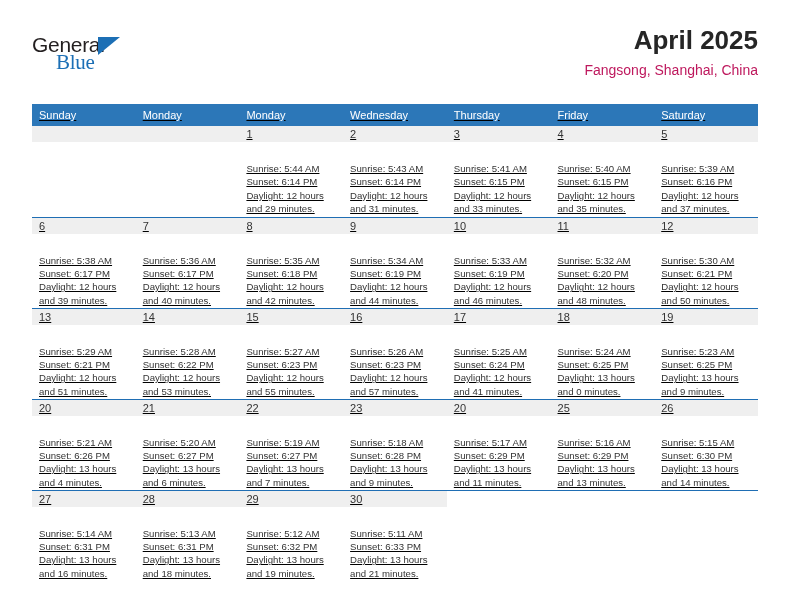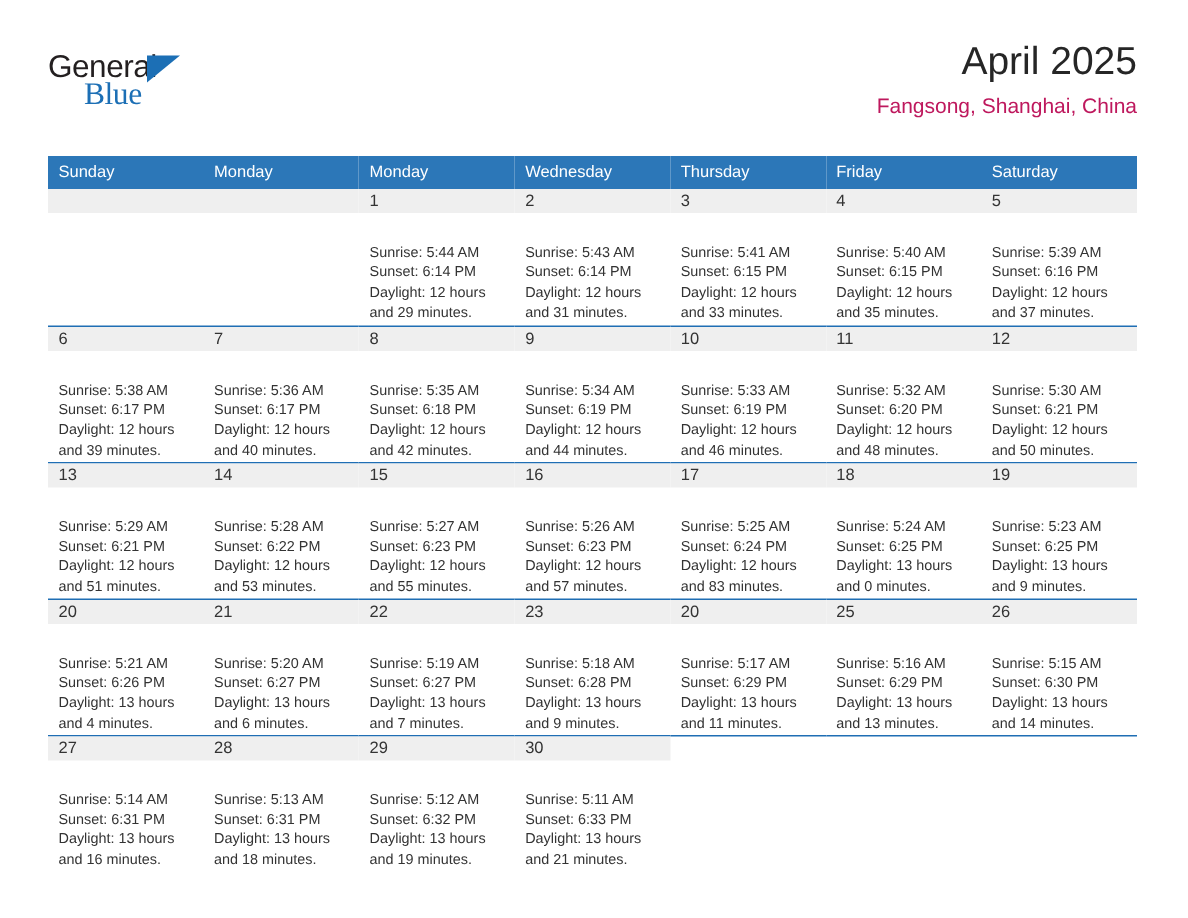--- a/index.html
+++ b/index.html
@@ -69,39 +69,40 @@
   .title-block {
     position: absolute;
     right: 0px;
     top: 0px;
     text-align: right;
   }
   .cal-title {
     font-size: 26px;
     color: #262626;
     line-height: 1.15;
-    font-weight: normal;
+    font-weight: bold;
     white-space: nowrap;
   }
   .cal-subtitle {
     margin-top: 6px;
     font-size: 14px;
     color: #be185d;
     line-height: 1.15;
     white-space: nowrap;
   }
 
   
   .calendar {
     position: absolute;
     left: 32px;
     top: 104px;
     width: 726px;
     border-collapse: collapse;
     table-layout: fixed;
+    text-decoration: underline;
   }
   .calendar th {
     background: #2c77b8;
     color: #ffffff;
     font-size: 11px;
     font-weight: normal;
     text-align: left;
     padding: 5px 0 5px 7px;
     height: 20px;
     box-sizing: border-box;
@@ -365,21 +366,21 @@
               </div>
             </div>
           </td>
           <td>
             <div class="cell-inner">
               <div class="daynum-band">17</div>
               <div class="cell-body">
                 <div>Sunrise: 5:25 AM</div>
                 <div>Sunset: 6:24 PM</div>
                 <div>Daylight: 12 hours</div>
-                <div>and 83 minutes.</div>
+                <div>and 41 minutes.</div>
               </div>
             </div>
           </td>
           <td>
             <div class="cell-inner">
               <div class="daynum-band">18</div>
               <div class="cell-body">
                 <div>Sunrise: 5:24 AM</div>
                 <div>Sunset: 6:25 PM</div>
                 <div>Daylight: 13 hours</div>

